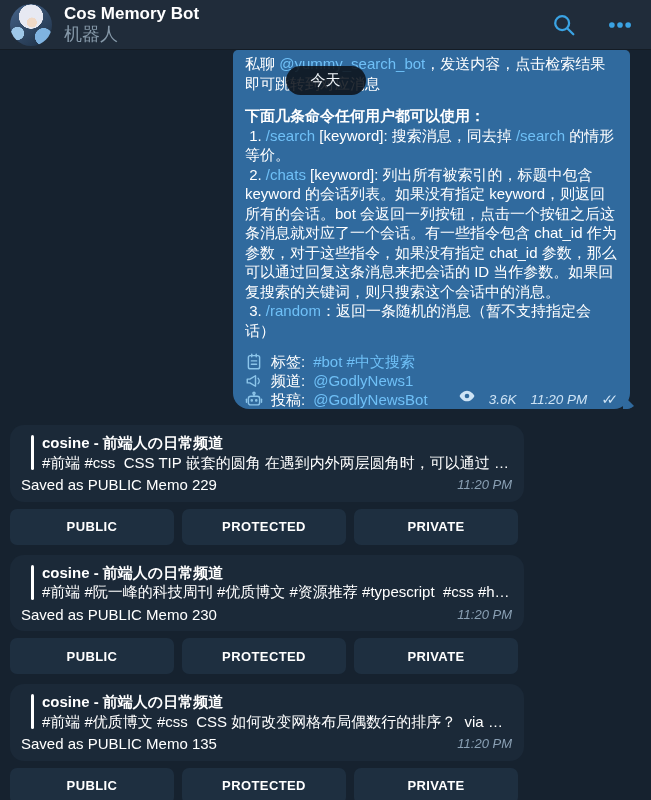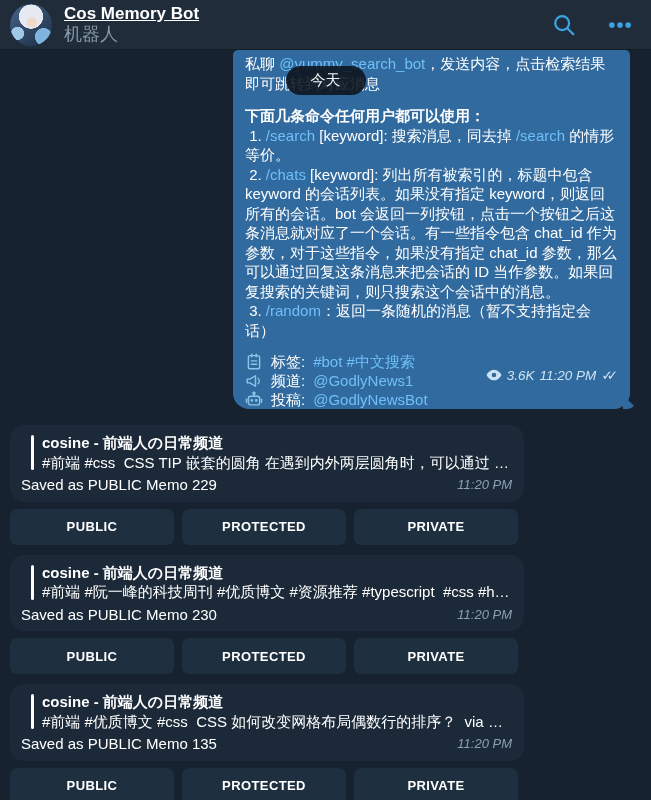--- a/index.html
+++ b/index.html
@@ -17,21 +17,21 @@
          padding:0 18px 0 10px;background:var(--header);
          border-bottom:1px solid rgba(0,0,0,.35);position:relative;z-index:10;}
   .avatar{width:42px;height:42px;border-radius:50%;flex:none;
     background:
       radial-gradient(circle at 52% 44%, #f0d9c6 0 15%, rgba(0,0,0,0) 16%),
       radial-gradient(circle at 50% 30%, #e7e9f2 0 33%, rgba(0,0,0,0) 34%),
       radial-gradient(circle at 80% 78%, #7fb3e0 0 18%, rgba(0,0,0,0) 19%),
       radial-gradient(circle at 18% 70%, #9ec7e8 0 14%, rgba(0,0,0,0) 15%),
       linear-gradient(145deg,#46648a,#1d2f44);}
   .title-block{flex:1;min-width:0;line-height:1.15;}
-  .chat-title{font-size:17px;font-weight:700;color:#fff;text-decoration:underline;}
+  .chat-title{font-size:17px;font-weight:700;color:#fff;}
   .chat-subtitle{font-size:18px;color:#8598a8;margin-top:1px;}
   .header-actions{display:flex;align-items:center;gap:30px;}
   .hicon{display:inline-flex;cursor:pointer;}
 
   
   .chat{position:relative;flex:1;display:flex;flex-direction:column;overflow:hidden;}
   .date-pill{position:absolute;top:16px;left:50%;transform:translateX(-50%);z-index:5;
     background:rgba(12,18,26,.88);color:#eef3f7;font-size:15px;padding:5px 25px;
     border-radius:15px;}
 
@@ -42,21 +42,21 @@
   .bubble-out::after{content:'';position:absolute;right:-7px;bottom:0;
     border:7px solid rgba(0,0,0,0);border-left-color:var(--bubble);
     border-bottom-color:var(--bubble);border-bottom-right-radius:10px;}
   .line{margin:0;white-space:pre-wrap;}
   .bold{font-weight:700;}
   .mt{margin-top:13px;}
   .lnk{color:var(--link);cursor:pointer;}
   .msg-footer{margin-top:12px;}
   .frow{display:flex;align-items:center;gap:8px;line-height:19px;}
   .ficon{display:inline-flex;flex:none;width:18px;height:18px;}
-  .meta{position:absolute;right:12px;bottom:24px;display:flex;align-items:center;gap:5px;
+  .meta{position:absolute;right:12px;bottom:0;display:flex;align-items:flex-start;gap:14px;
     font-size:13.5px;font-style:italic;color:var(--meta);}
   .checks{letter-spacing:-6px;padding-right:6px;font-style:italic;}
 
   
   .card{position:relative;align-self:flex-start;width:514px;margin:16px 0 0 10px;
     background:var(--card);border-radius:14px;padding:8px 12px 7px 11px;
     font-size:15px;line-height:19.5px;}
   .quote{position:relative;padding-left:11px;margin-left:10px;min-width:0;}
   .quote::before{content:'';position:absolute;left:0;top:2px;bottom:2px;width:3px;
     background:#fff;border-radius:2px;}

